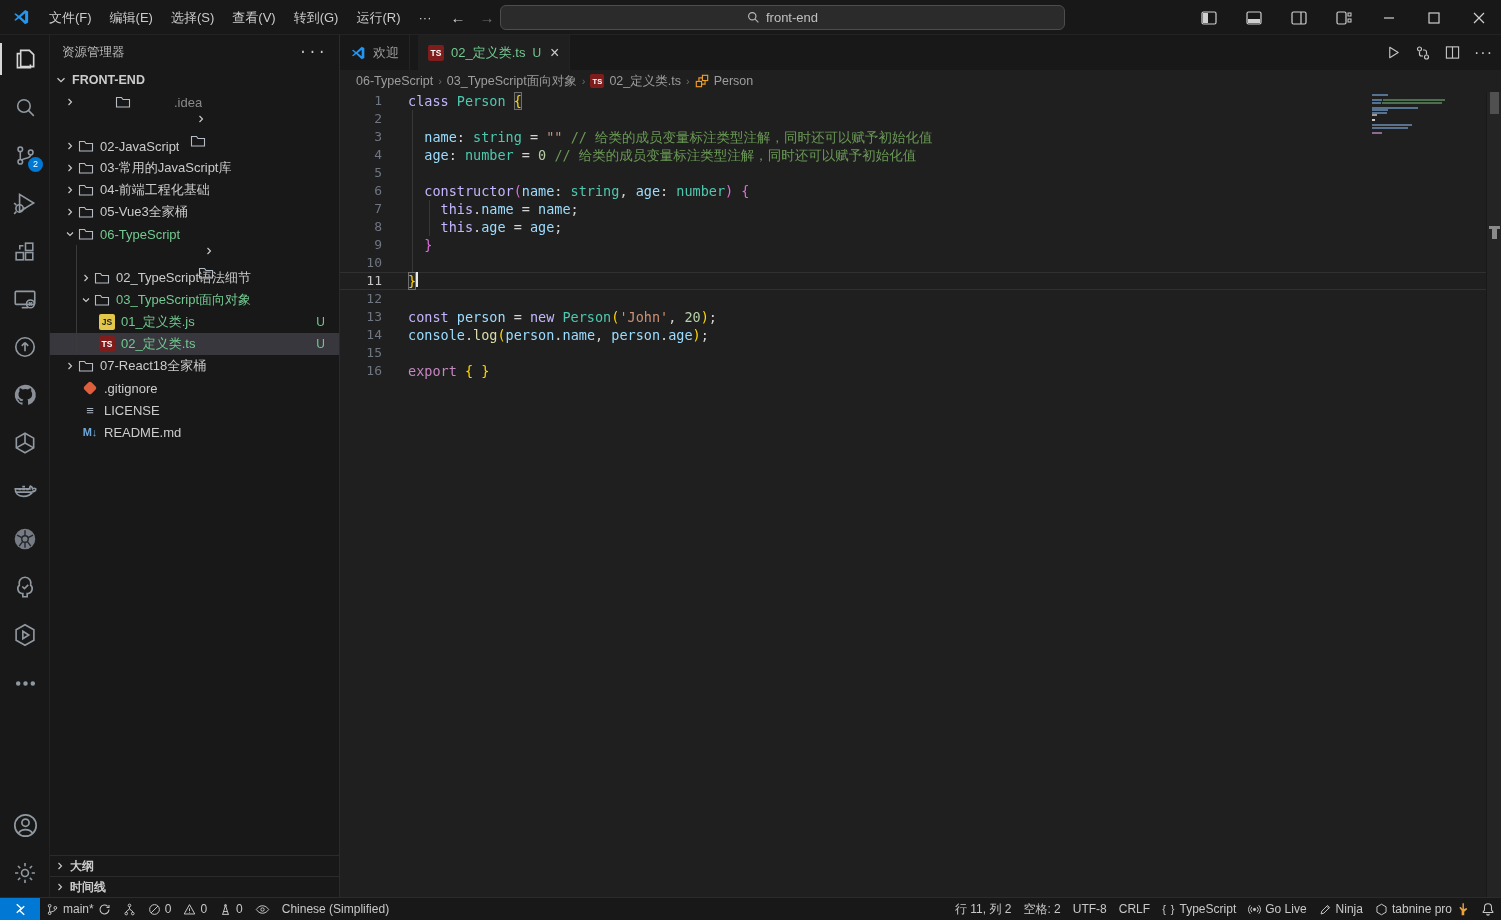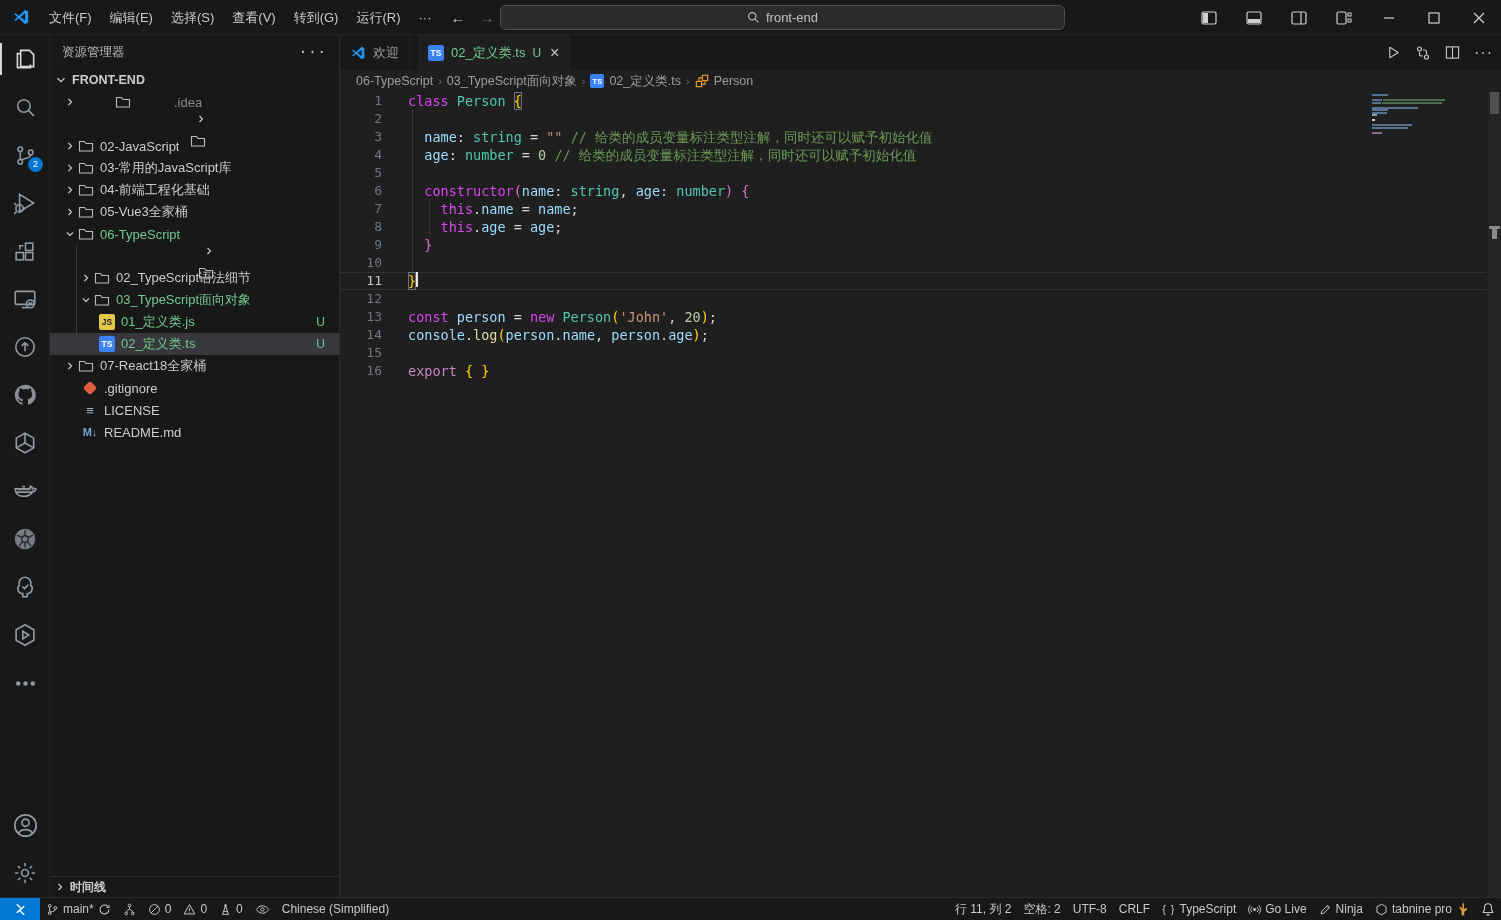--- a/index.html
+++ b/index.html
@@ -48,21 +48,21 @@
   .row.green { color:#73c991; }
   .row.dim { color:#8a8a8a; }
   .row.selected { background:#37373d; }
   .row .chev { width:16px; flex:none; display:flex; align-items:center; justify-content:center; color:#cccccc; }
   .row .ficon { width:16px; height:32px; flex:none; margin-right:6px; display:flex; align-items:center; justify-content:center; }
   .row .label { white-space:nowrap; overflow:hidden; }
   .row .right { margin-left:auto; margin-right:14px; font-size:12px; color:#73c991; }
   .dot { width:7px; height:7px; border-radius:50%; background:#4e9a6c; margin-right:2px; }
   .badge-ts,.badge-js { width:16px; height:16px; border-radius:2px; font-size:8.5px; font-weight:bold;
     display:flex; align-items:center; justify-content:center; }
-  .badge-ts { background:#3b82f6; color:#fff; }
+  .badge-ts { background:#7f1d1d; color:#fff; }
   .badge-js { background:#e3c748; color:#1e1e1e; }
   .git-diamond { width:10px; height:10px; background:#dd5f3c; transform:rotate(45deg); border-radius:2px; }
   .md-icon { color:#6fa8dc; font-weight:bold; font-size:11px; }
   .lic-icon { color:#aab2bf; font-size:13px; }
   .sb-panels { position:absolute; left:0; right:0; bottom:0; }
   .sb-panel { height:21px; border-top:1px solid #2b2b2b; display:flex; align-items:center; gap:4px;
     padding-left:4px; font-weight:bold; font-size:12px; color:#cccccc; }
 
   
   .editor { flex:1; display:flex; flex-direction:column; position:relative; background:#1f1f1f; min-width:0; }
@@ -79,21 +79,21 @@
   .bc-item { display:flex; align-items:center; gap:5px; }
   .badge-ts.small { width:14px; height:14px; font-size:7.5px; }
 
   .code { position:relative; flex:1; overflow:hidden;
     font-family:"DejaVu Sans Mono","Liberation Mono",monospace; font-size:13.5px; }
   .code-line { height:18px; line-height:18px; white-space:pre; display:flex; }
   .code-line .num { width:42px; flex:none; text-align:right; color:#6e7681; padding-right:0;
     font-size:13px; margin-right:26px; }
   .code-line.current { box-shadow: inset 0 1px 0 #303030, inset 0 -1px 0 #303030; }
   .code-line.current .num { color:#c6c6c6; }
-  .tk-kw{color:#d946ef} .tk-ctrl{color:#C586C1} .tk-type{color:#4EC9B0} .tk-prop{color:#9CDCFE}
+  .tk-kw{color:#c4b5fd} .tk-ctrl{color:#C586C1} .tk-type{color:#4EC9B0} .tk-prop{color:#9CDCFE}
   .tk-fn{color:#DCDCAA} .tk-str{color:#CE9178} .tk-num{color:#B5CEA8} .tk-cmt{color:#6A9955}
   .tk-fg{color:#D4D4D4} .tk-b1{color:#FFD700} .tk-b2{color:#DA70D6}
   .tkbox { outline:1px solid #6e6e6e; outline-offset:-1px; background:rgba(100,100,100,0.12); }
   .caret { display:inline-block; width:2px; height:15px; background:#e8e8e8; vertical-align:-2px; }
   .indent-guide { position:absolute; width:1px; background:#373737; }
 
   .minimap { position:absolute; top:0; right:15px; width:116px; bottom:0; }
   .mm-line { position:absolute; height:2px; display:flex; gap:1px; left:2px; }
   .mm-seg { height:2px; }
   .overview-ruler { position:absolute; top:0; right:0; width:15px; bottom:0; background:#242424;
@@ -488,20 +488,28 @@
           </div>
           <div class="tree-guide" style="top: 154px; height: 110px;"></div>
         </div>
       <div class="sb-panels">
           <div class="sb-panel">
             <span class="chev">
               <svg width="12" height="12" viewBox="0 0 16 16">
                 <path d="M6 4l4 4-4 4" fill="none" stroke="#ccc" stroke-width="1.5"></path>
               </svg>
             </span>
+            <span>大纲</span>
+          </div>
+          <div class="sb-panel">
+            <span class="chev">
+              <svg width="12" height="12" viewBox="0 0 16 16">
+                <path d="M6 4l4 4-4 4" fill="none" stroke="#ccc" stroke-width="1.5"></path>
+              </svg>
+            </span>
             <span>时间线</span>
           </div>
         </div>
     </div>
 
     <div class="editor">
       <div class="tabbar">
         <div id="tabs-holder" style="display:flex;gap:8px;">
             <div class="tab">
               <span>

